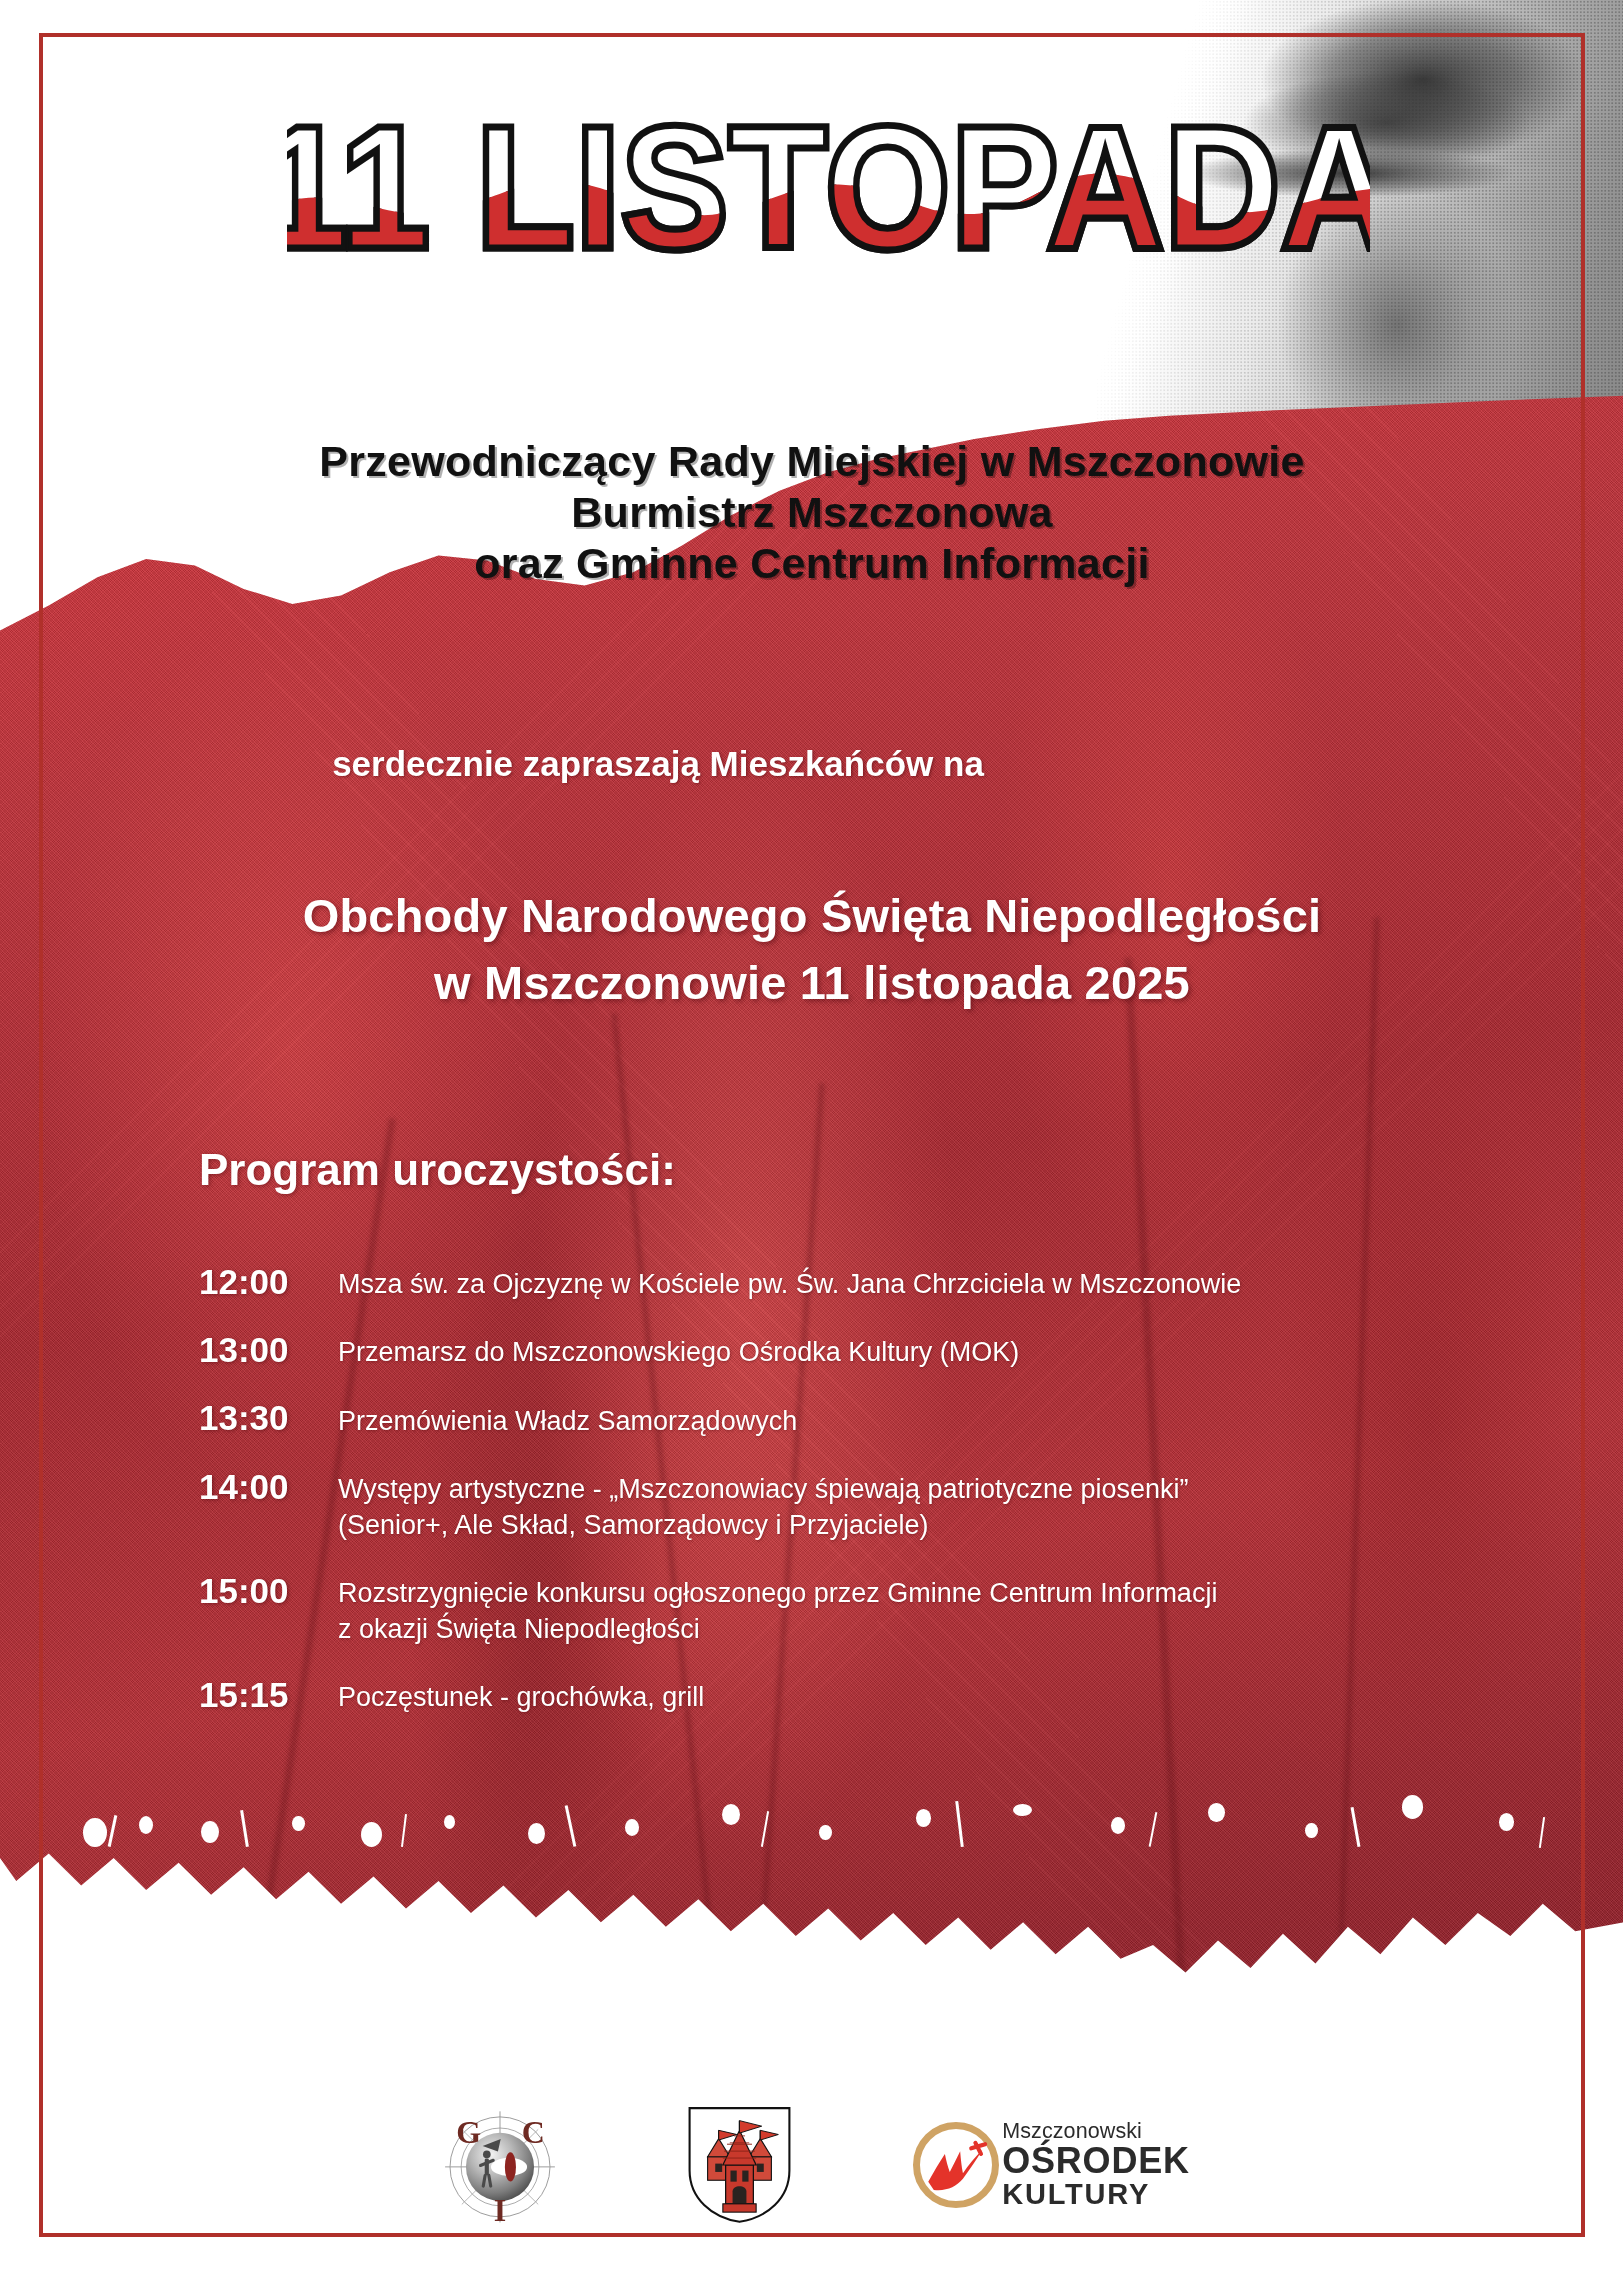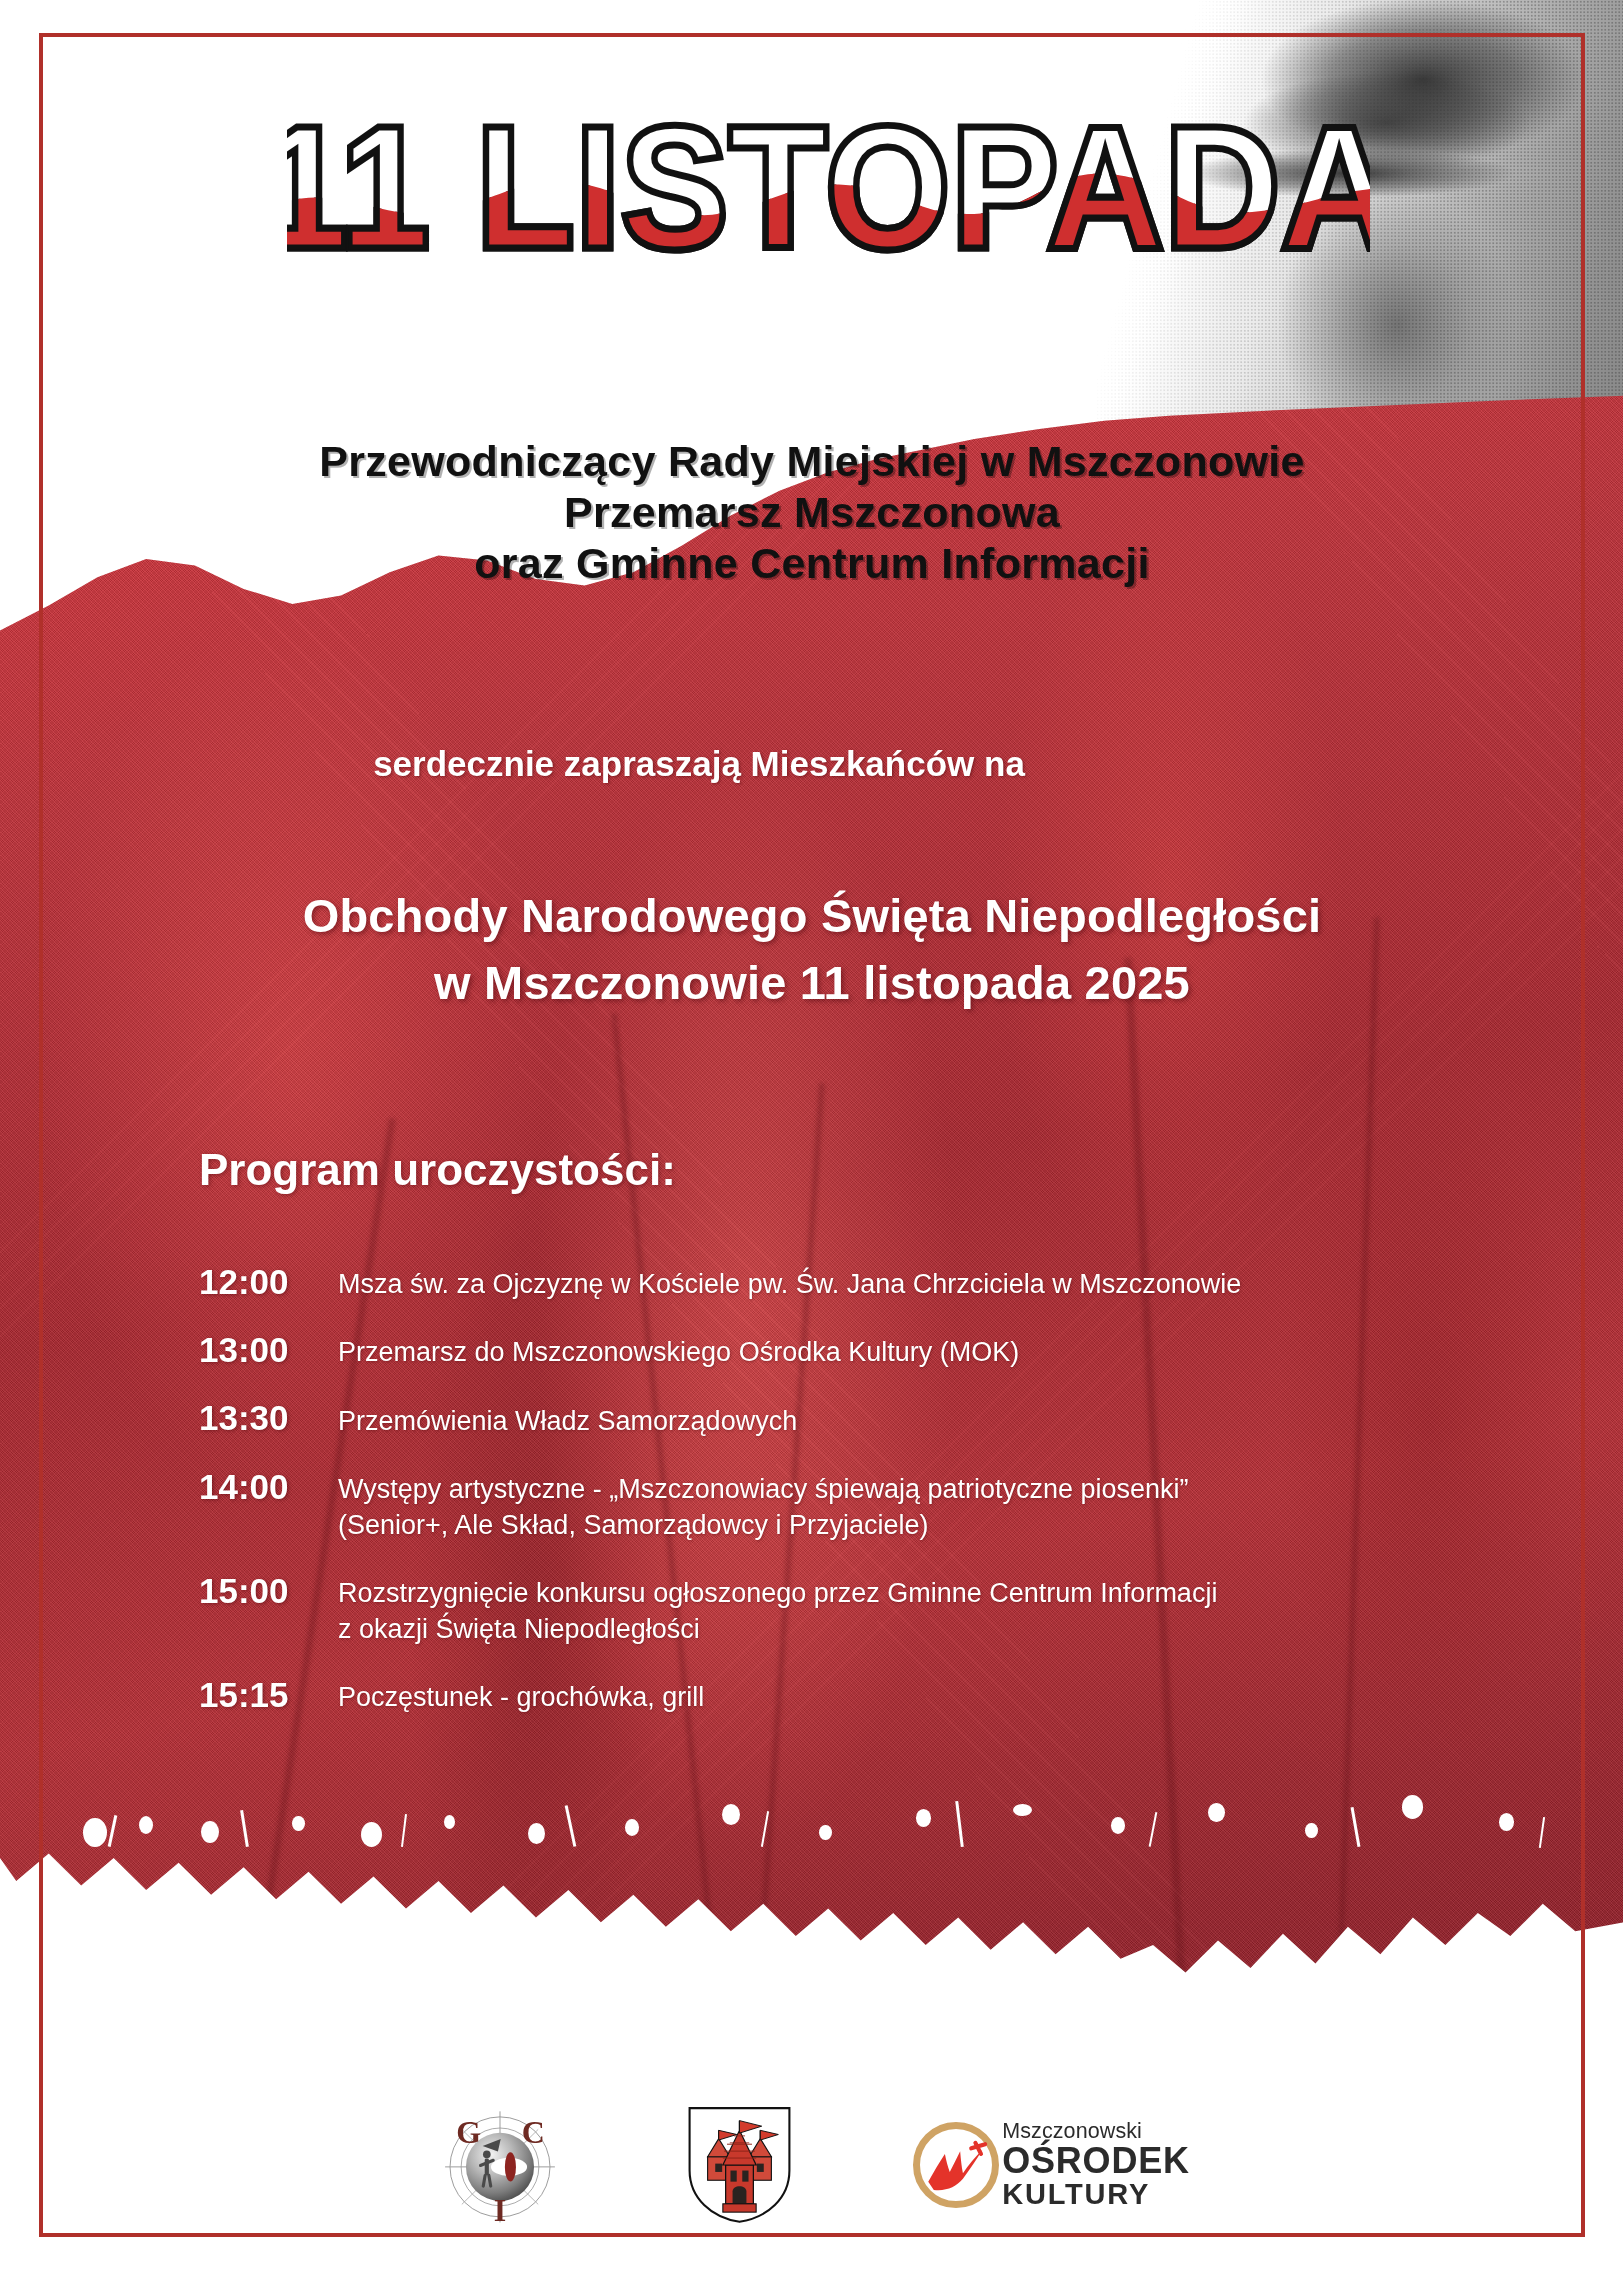--- a/index.html
+++ b/index.html
@@ -144,21 +144,20 @@
   .org-line{
     font-size:43px;line-height:51px;font-weight:bold;letter-spacing:0.3px;
     text-shadow:2.1px 2.1px 0 rgba(0,0,0,.30);
   }
 
   .invite{
     position:absolute;left:0;top:744px;width:1316px;text-align:center;z-index:30;
     color:#ffffff;
     font-size:35px;line-height:40px;font-weight:bold;
     text-shadow:1.4px 1.4px 2.8px rgba(90,12,18,.55);
-    padding-left:41px;
   }
 
   .main-title{
     position:absolute;left:0;top:882px;width:1624px;text-align:center;z-index:30;
     color:#ffffff;
   }
   .main-title .mt-line{
     font-size:47px;line-height:67px;font-weight:bold;letter-spacing:0.2px;
     text-shadow:2.1px 2.1px 4.9px rgba(80,8,14,.55);
   }
@@ -296,21 +295,21 @@
         <text x="780" y="205" text-anchor="middle" font-family="'Liberation Sans Narrow','Liberation Sans',sans-serif" font-size="248" font-weight="bold" letter-spacing="2" transform="scale(0.93,1)" transform-origin="780 125" fill="#cf2f2f" stroke="#111111" stroke-width="13" paint-order="stroke">11 LISTOPADA</text>
       </g>
 
       <text x="780" y="205" text-anchor="middle" font-family="'Liberation Sans Narrow','Liberation Sans',sans-serif" font-size="248" font-weight="bold" letter-spacing="2" transform="scale(0.93,1)" transform-origin="780 125" fill="none" stroke="#111111" stroke-width="7">11 LISTOPADA</text>
       <text x="780" y="205" text-anchor="middle" opacity="0">11 LISTOPADA</text>
     </svg>
   </div>
 
   <div class="org-block">
     <div class="org-line">Przewodniczący Rady Miejskiej w Mszczonowie</div>
-    <div class="org-line">Przemarsz Mszczonowa</div>
+    <div class="org-line">Burmistrz Mszczonowa</div>
     <div class="org-line">oraz Gminne Centrum Informacji</div>
   </div>
 
   <div class="invite">serdecznie zapraszają Mieszkańców na</div>
 
   <div class="main-title">
     <div class="mt-line">Obchody Narodowego Święta Niepodległości</div>
     <div class="mt-line">w Mszczonowie 11 listopada 2025</div>
   </div>
 

